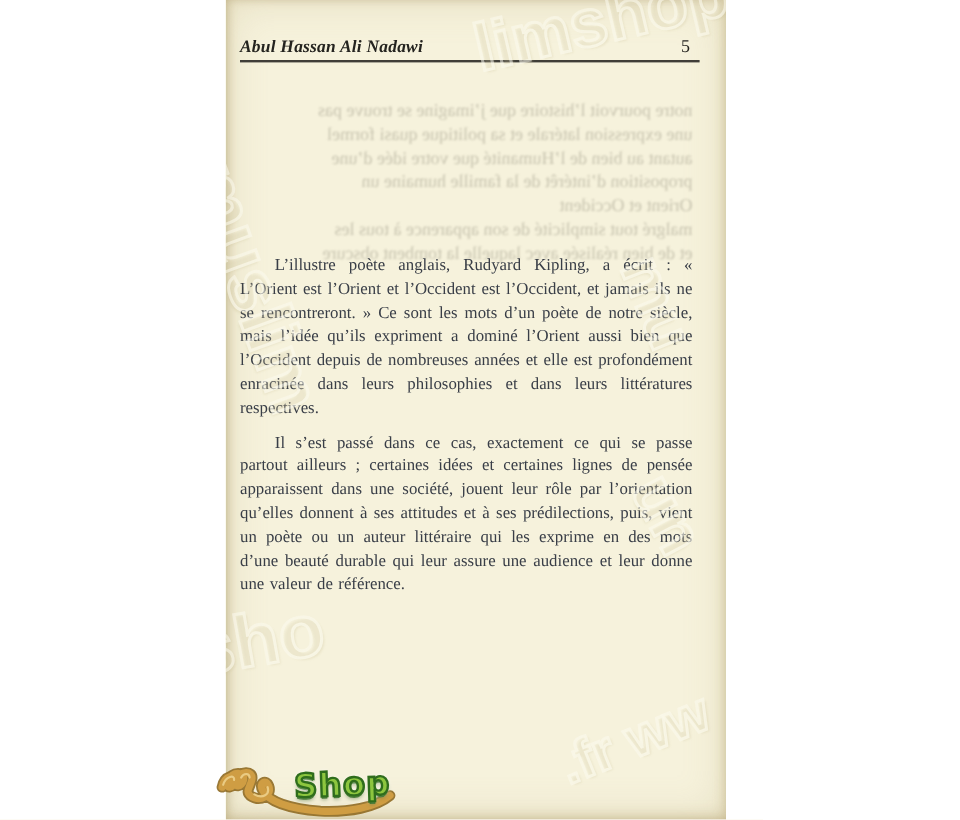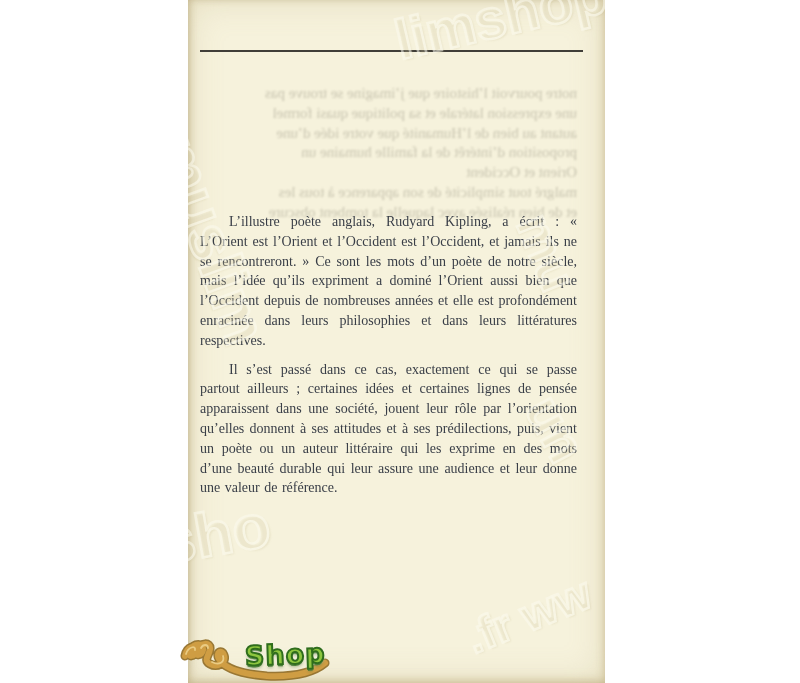--- a/index.html
+++ b/index.html
@@ -97,20 +97,24 @@
     <div class="bleed">
       <div class="bleed-line">notre pourvoit l’histoire que j’imagine se trouve pas</div>
       <div class="bleed-line">une expression latérale et sa politique quasi formel</div>
       <div class="bleed-line">autant au bien de l’Humanité que votre idée d’une</div>
       <div class="bleed-line">proposition d’intérêt de la famille humaine un</div>
       <div class="bleed-line">Orient et Occident</div>
       <div class="bleed-line">malgré tout simplicité de son apparence à tous les</div>
       <div class="bleed-line">et de bien réalisée avec laquelle la tombent obscure</div>
     </div>
 
+    <div class="header">
+      <span class="author">Abul Hassan Ali Nadawi</span>
+      <span class="pageno">5</span>
+    </div>
     <div class="rule"></div>
 
     <div class="content">
       <p>L’illustre poète anglais, Rudyard Kipling, a écrit : « L’Orient est l’Orient et l’Occident est l’Occident, et jamais ils ne se rencontreront. » Ce sont les mots d’un poète de notre siècle, mais l’idée qu’ils expriment a dominé l’Orient aussi bien que l’Occident depuis de nombreuses années et elle est profondément enracinée dans leurs philosophies et dans leurs littératures respectives.</p>
       <p>Il s’est passé dans ce cas, exactement ce qui se passe partout ailleurs ; certaines idées et certaines lignes de pensée apparaissent dans une société, jouent leur rôle par l’orientation qu’elles donnent à ses attitudes et à ses prédilections, puis, vient un poète ou un auteur littéraire qui les exprime en des mots d’une beauté durable qui leur assure une audience et leur donne une valeur de référence.</p>
     </div>
 
     <div class="wm wm-topright">limshop</div>
     <div class="wm wm-left">www.muslim</div>
     <div class="wm wm-midleft">sho</div>

